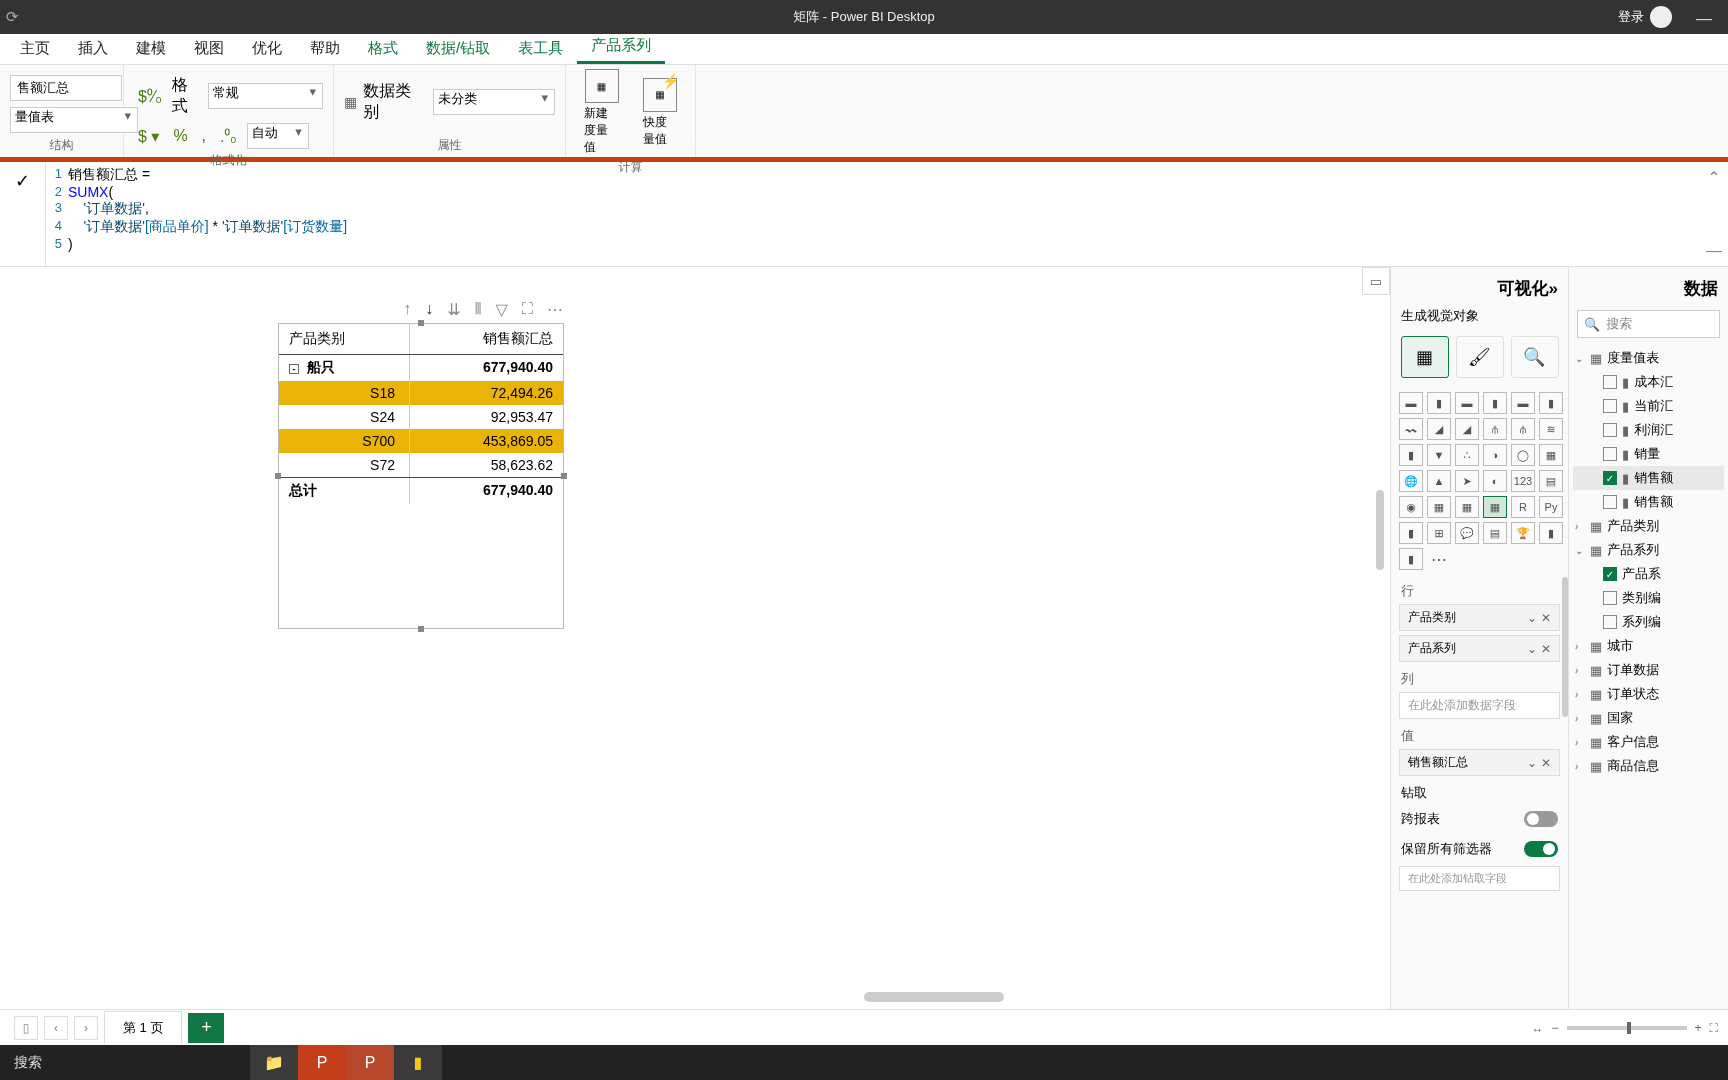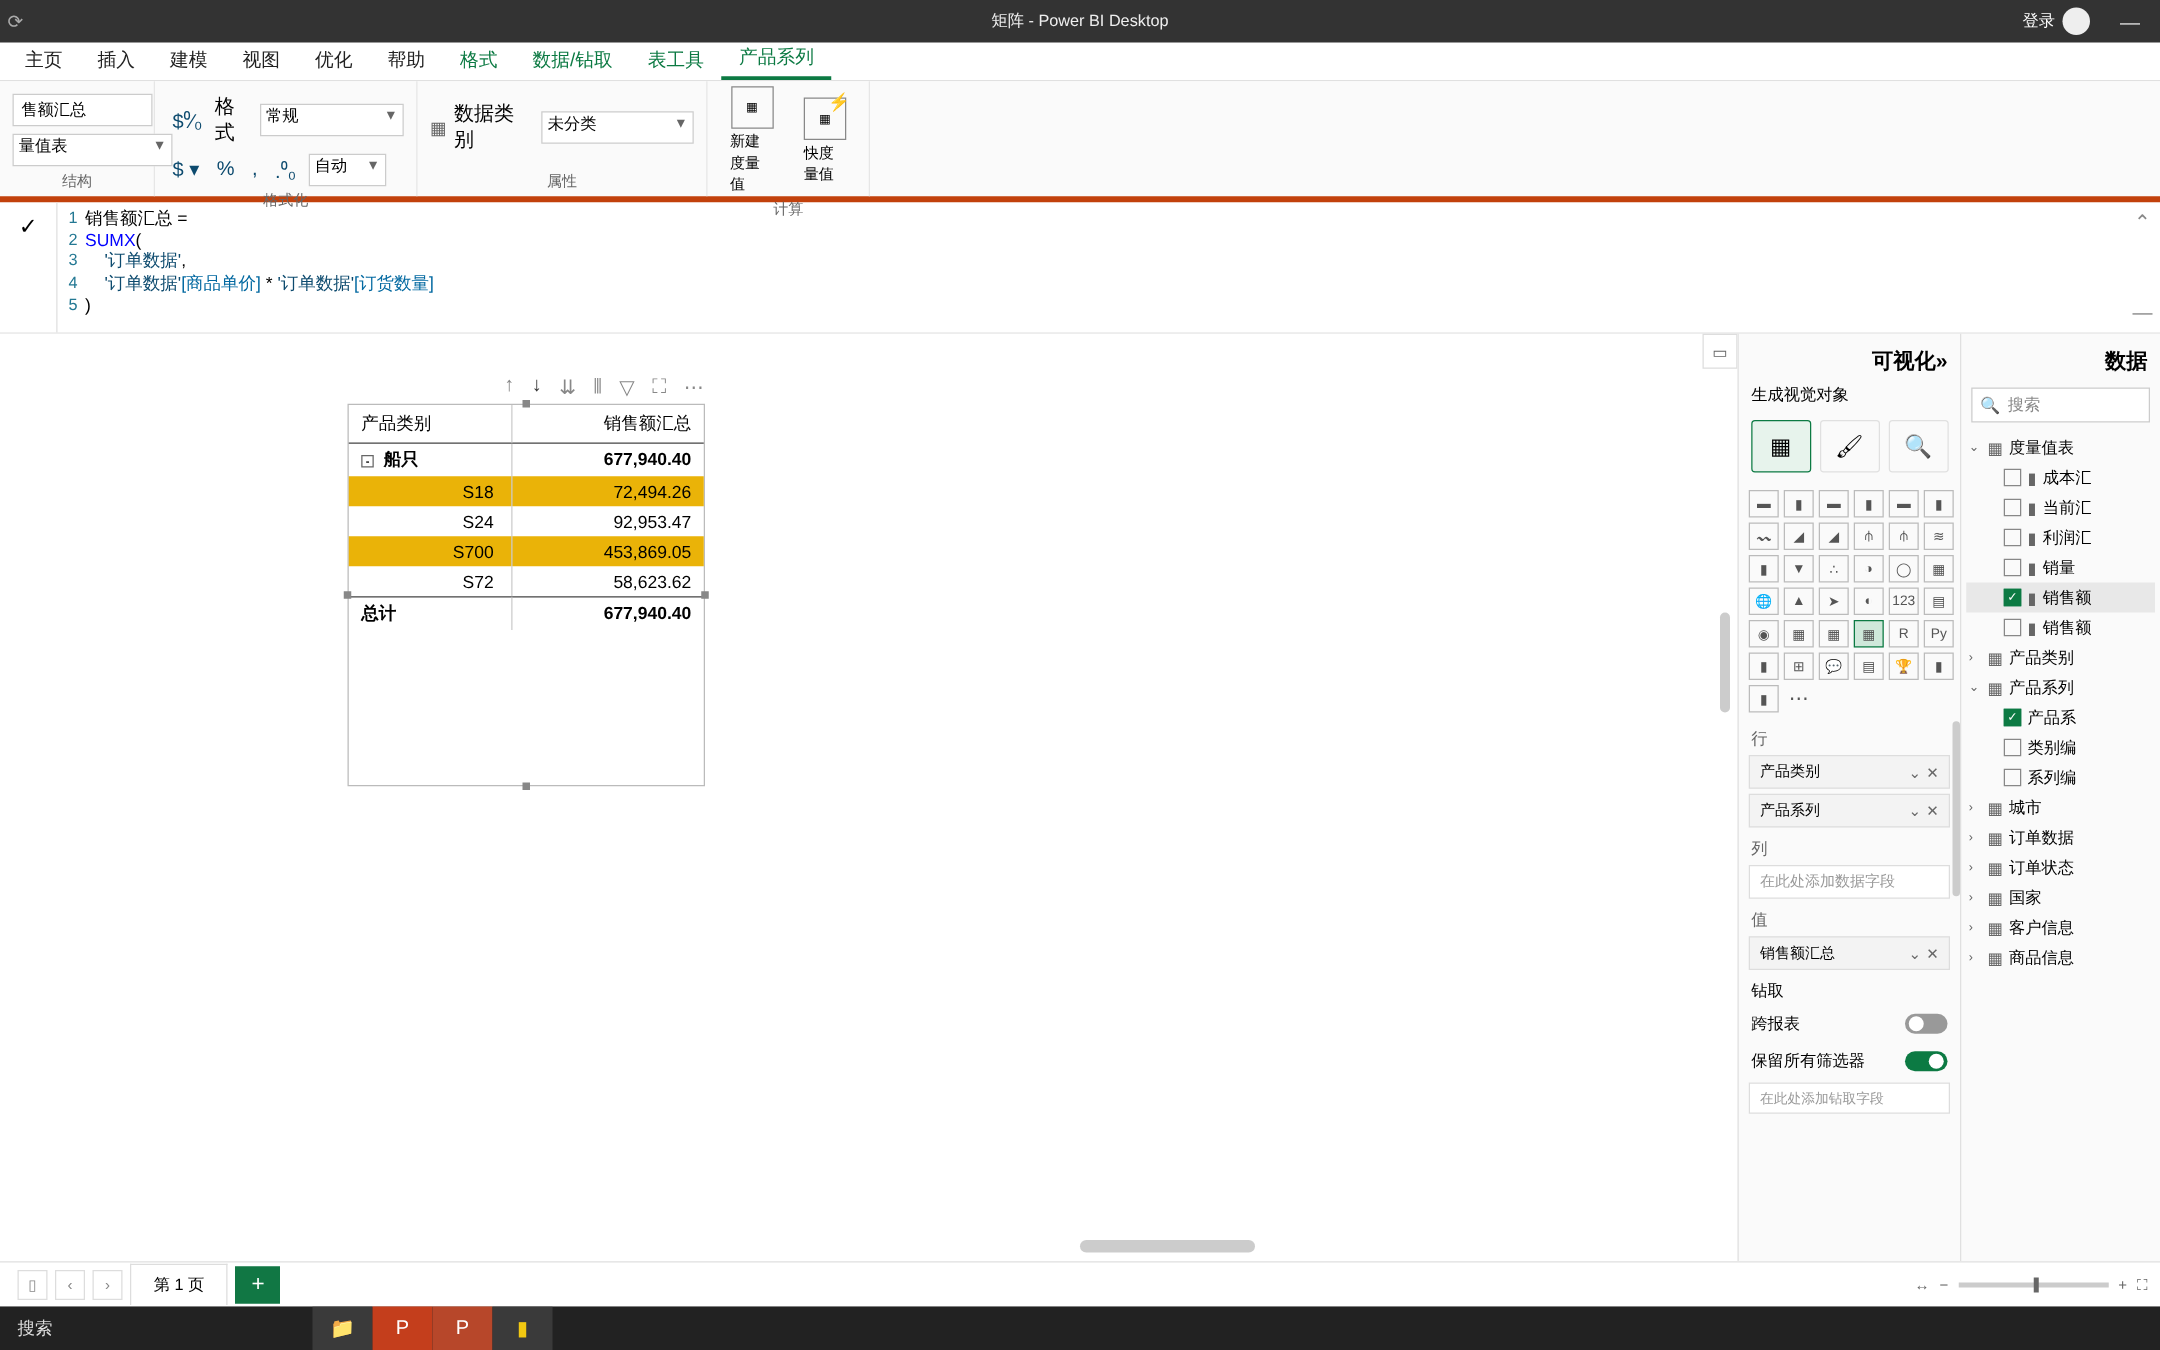--- a/index.html
+++ b/index.html
@@ -21,21 +21,21 @@
 .ribbon-tabs .tab.active { border-bottom:3px solid #0c7a43; color:#0c7a43; font-weight:500; }
 
 
 .ribbon { height:97px; background:#fafafa; border-bottom:5px solid #c2410c; display:flex; }
 .rgroup { border-right:1px solid #e6e6e6; display:flex; flex-direction:column; justify-content:space-between; padding:4px 10px 0; }
 .rgroup .body { flex:1; display:flex; align-items:center; gap:8px; }
 .rgroup .label { font-size:12px; color:#666; text-align:center; padding:3px 0; }
 .text-input { height:26px; border:1px solid #ccc; background:#fff; font-size:13px; padding:0 6px; }
 .select { height:26px; border:1px solid #ccc; background:#fff; font-size:13px; padding:0 4px; position:relative; }
 .select::after { content:"▾"; position:absolute; right:6px; color:#666; }
-.sym { font-size:16px; color:#0c4a6e; padding:0 4px; }
+.sym { font-size:16px; color:#4d7c0f; padding:0 4px; }
 .big-btn { display:flex; flex-direction:column; align-items:center; gap:2px; padding:0 8px; }
 .big-btn .ic { width:34px; height:34px; border:1px solid #888; display:flex; align-items:center; justify-content:center; font-size:10px; position:relative; }
 .big-btn .ic.fast::after { content:"⚡"; position:absolute; right:-4px; top:-6px; color:#f6b400; font-size:14px; }
 .big-btn .txt { font-size:12px; }
 
 
 .formula-area { display:flex; border-bottom:1px solid #e0e0e0; background:#fff; }
 .formula-area .chk { width:46px; border-right:1px solid #e0e0e0; display:flex; align-items:flex-start; justify-content:center; padding-top:8px; font-size:18px; }
 .formula-area .code { flex:1; font-family:Consolas,monospace; font-size:14px; padding:4px 0; position:relative; }
 .code .line { display:flex; }

